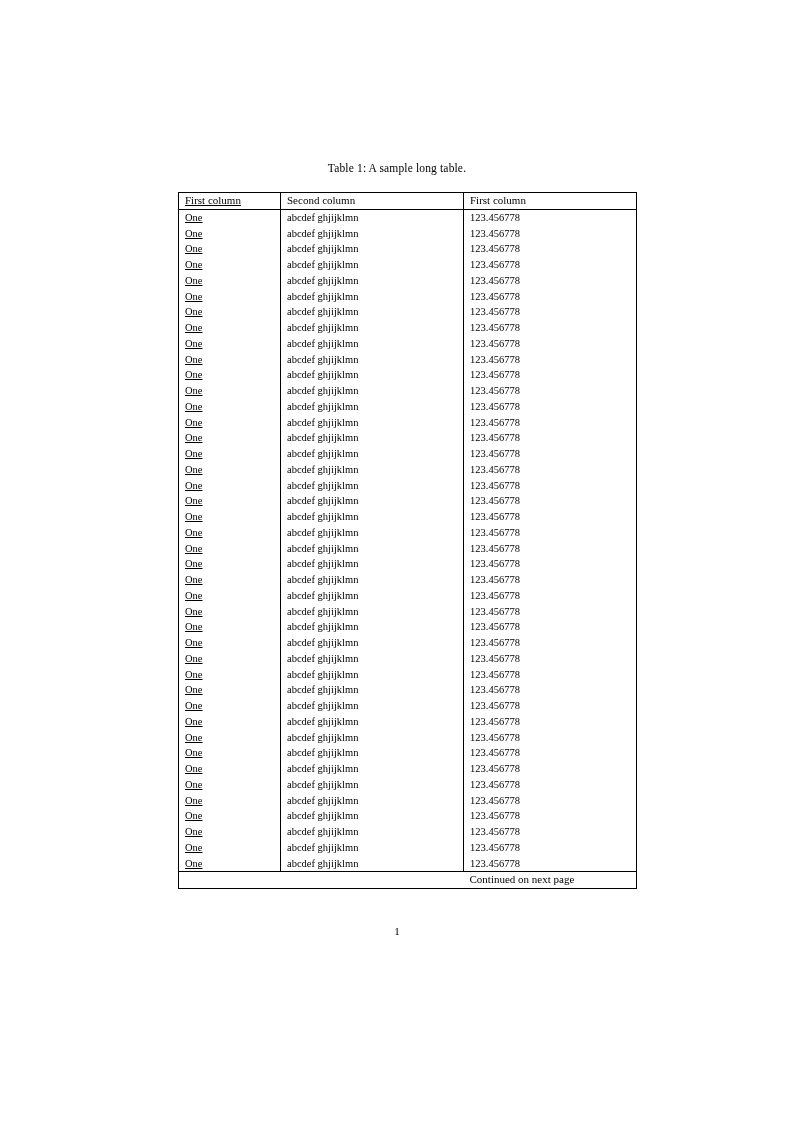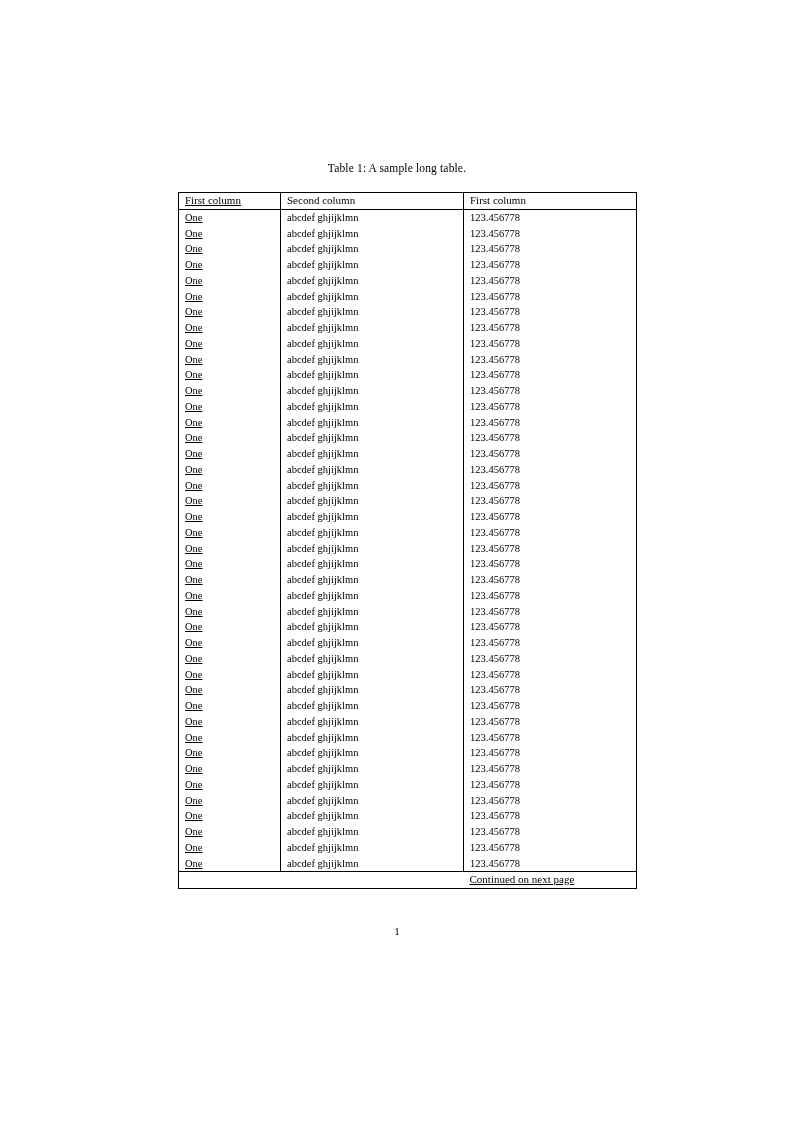--- a/index.html
+++ b/index.html
@@ -87,21 +87,20 @@
     padding-right: 6px;
     font-size: 11px;
     line-height: 17px;
     height: 17px;
   }
   tfoot td.sideleft {
     border-left: 0.7px solid #000;
   }
   tfoot td.sideright {
     border-right: 0.7px solid #000;
-    text-decoration: underline;
   }
   .pagenum {
     position: absolute;
     left: 0;
     top: 925px;
     width: 794px;
     text-align: center;
     font-size: 11px;
   }
 </style>

